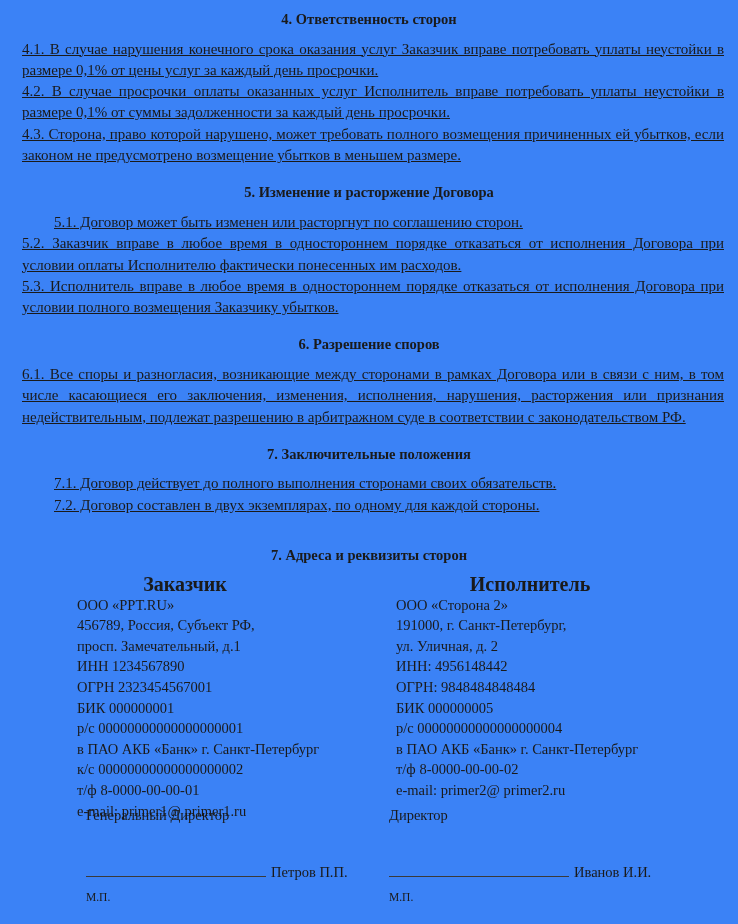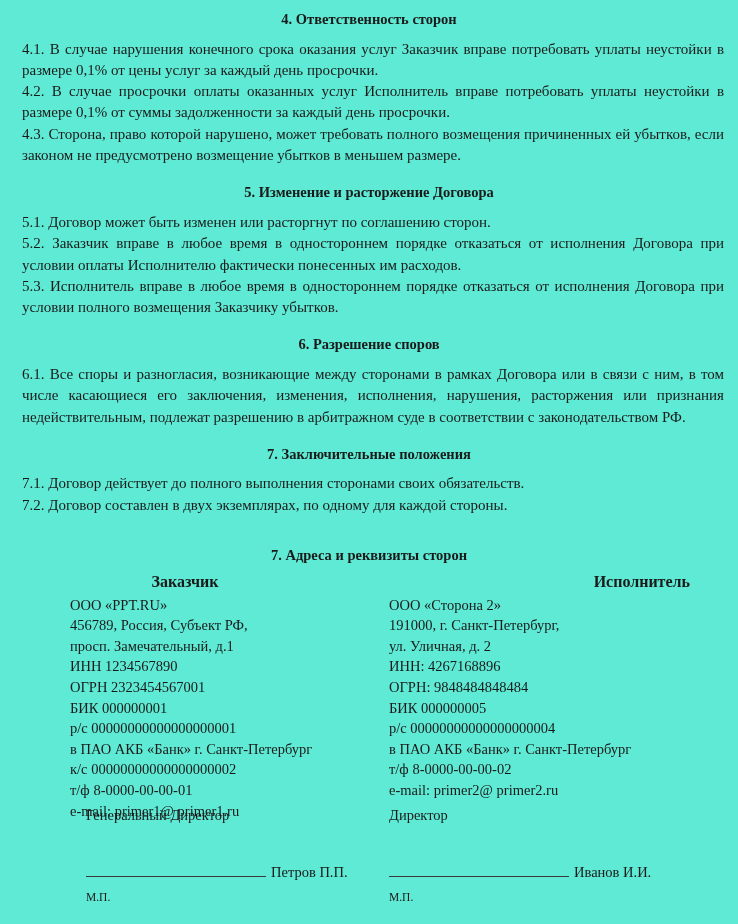--- a/index.html
+++ b/index.html
@@ -4,21 +4,21 @@
 <style>
   html, body {
     margin: 0;
     padding: 0;
     background: #ffffff;
   }
   .page {
     position: relative;
     width: 738px;
     height: 924px;
-    background: #5eead4;
+    background: #3b82f6;
     font-family: "Liberation Serif", "DejaVu Serif", serif;
     color: #1a1a1a;
     box-sizing: border-box;
     padding: 0;
     overflow: hidden;
   }
   .section-heading {
     text-align: center;
     font-weight: bold;
     font-size: 14.5px;
@@ -26,50 +26,53 @@
     margin: 0;
     padding: 0;
   }
   .clause {
     text-align: justify;
     text-justify: inter-word;
     font-size: 15px;
     line-height: 1.42;
     margin: 0;
     padding: 0 14px 0 22px;
+    text-decoration: underline;
   }
   .clause.nojustify {
     text-align: left;
+    margin-left: 32px;
   }
   .gap-sm { height: 9px; }
   .gap-md { height: 17px; }
   .gap-lg { height: 30px; }
   .top-pad { height: 10px; }
 
   
   .party-headers {
     position: relative;
     height: 22px;
     font-weight: bold;
-    font-size: 16px;
+    font-size: 20px;
   }
   .party-headers .ph {
     position: absolute;
     top: 0;
     font-weight: bold;
     white-space: nowrap;
   }
   .ph-left  { left: 0; width: 370px; text-align: center; }
-  .ph-right { left: 370px; width: 320px; text-align: right; }
+  .ph-right { left: 370px; width: 320px; text-align: center; }
 
   .requisites {
     position: relative;
     height: 210px;
     font-size: 14.5px;
     line-height: 1.0;
+    margin-left: 7px;
   }
   .col {
     position: absolute;
     top: 0;
   }
   .col-left  { left: 70px; width: 310px; }
   .col-right { left: 389px; width: 330px; }
   .col .line {
     white-space: nowrap;
     height: 20.6px;
@@ -177,21 +180,21 @@
       <div class="line">в ПАО АКБ «Банк» г. Санкт-Петербург</div>
       <div class="line">к/с 00000000000000000002</div>
       <div class="line">т/ф 8-0000-00-00-01</div>
       <div class="line">e-mail:  primer1@  primer1.ru</div>
     </div>
 
     <div class="col col-right">
       <div class="line">ООО «Сторона 2»</div>
       <div class="line">191000, г. Санкт-Петербург,</div>
       <div class="line">ул. Уличная, д. 2</div>
-      <div class="line">ИНН: 4267168896</div>
+      <div class="line">ИНН: 4956148442</div>
       <div class="line">ОГРН: 9848484848484</div>
       <div class="line">БИК 000000005</div>
       <div class="line">р/с 00000000000000000004</div>
       <div class="line">в ПАО АКБ «Банк» г. Санкт-Петербург</div>
       <div class="line">т/ф 8-0000-00-00-02</div>
       <div class="line">e-mail:  primer2@  primer2.ru</div>
     </div>
 
   </div>
 

